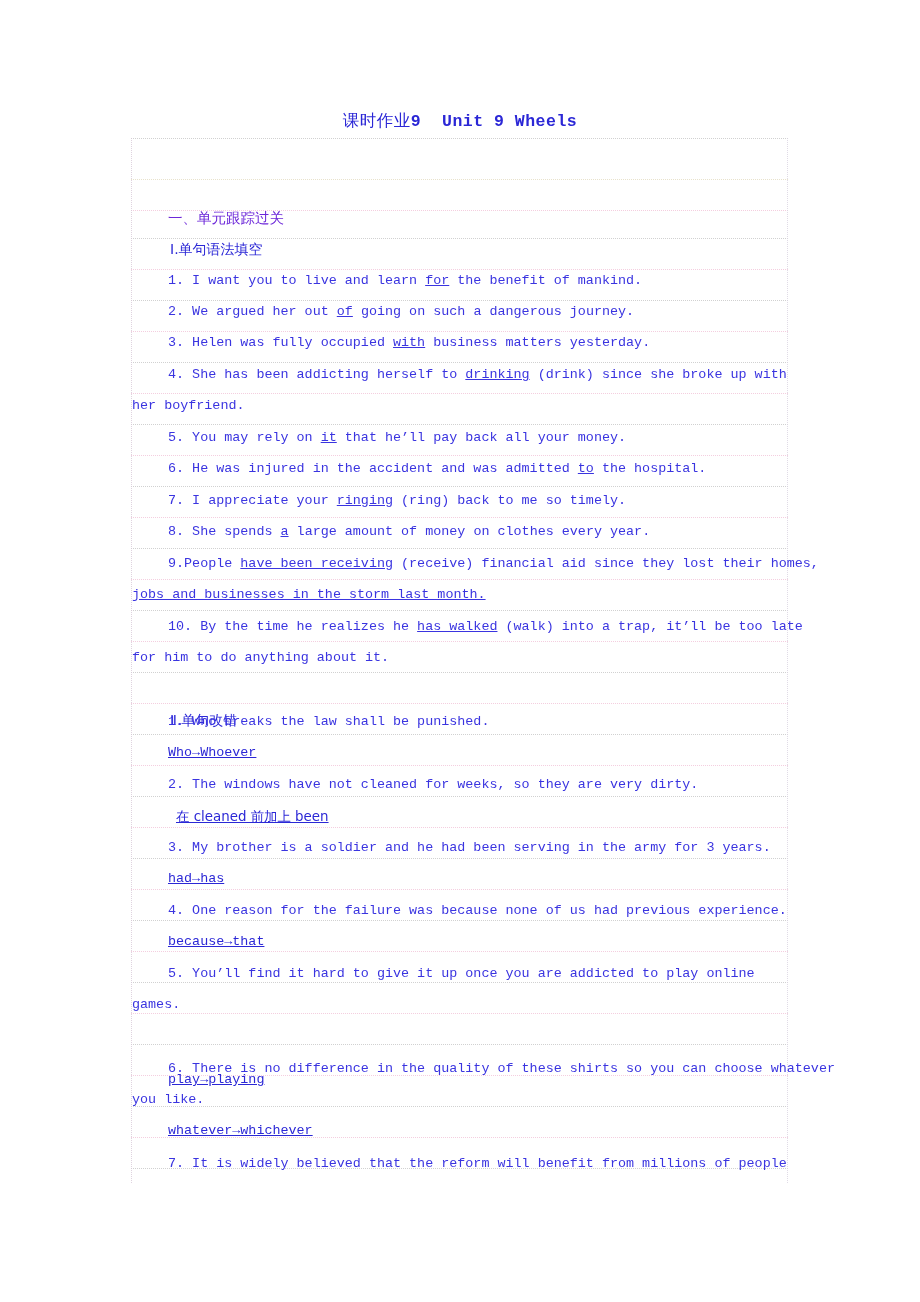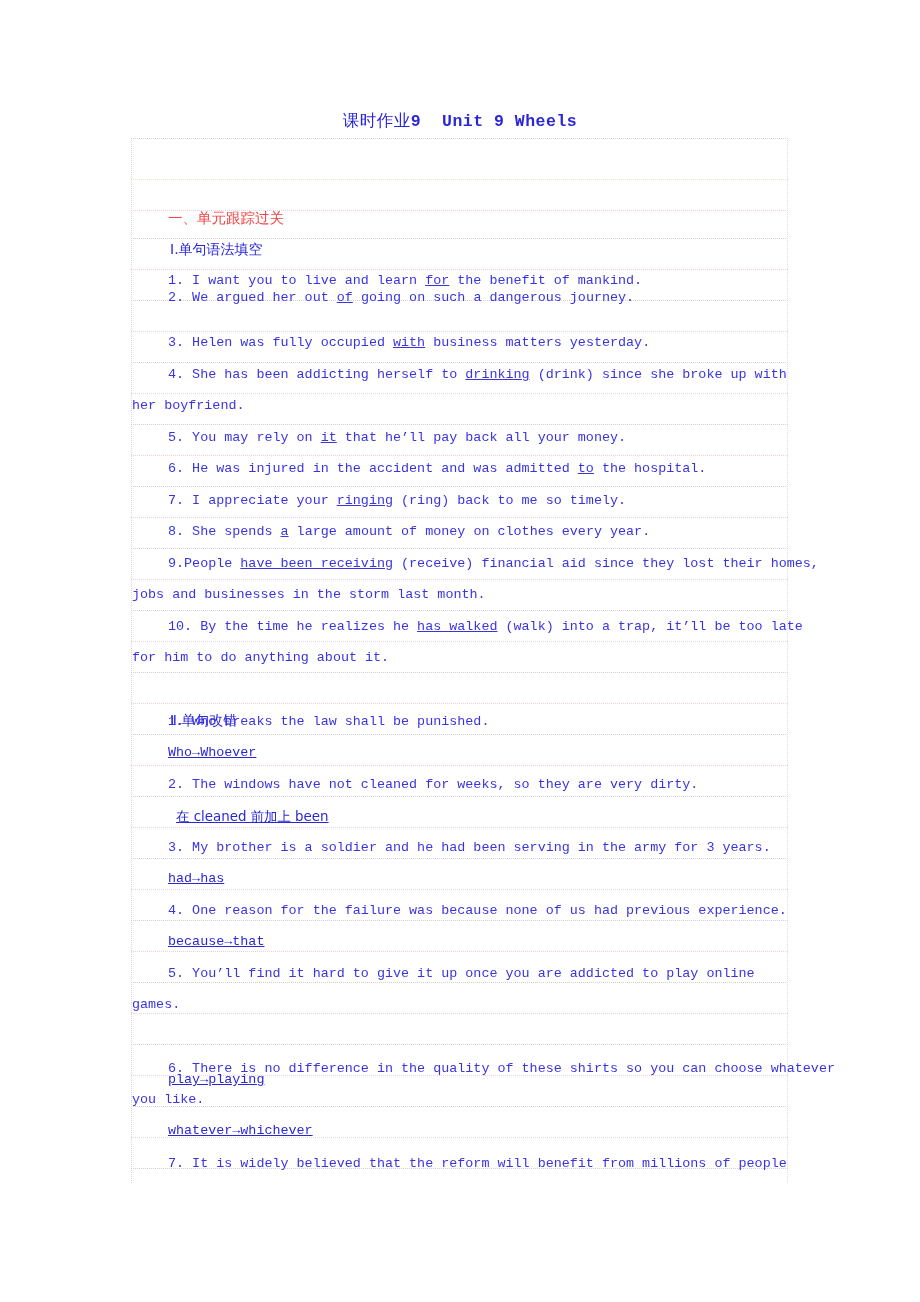--- a/index.html
+++ b/index.html
@@ -68,21 +68,21 @@
     color: #2b27d6;
     font-size: 16.5px;
     font-weight: bold;
     letter-spacing: .5px;
     font-family: "Liberation Mono", "DejaVu Sans Mono", monospace;
   }
   .doc-title .cn { font-family: "DejaVu Sans", sans-serif; font-weight: normal; }
 
   .section-head {
     position: absolute;
-    color: #ef4444;
+    color: #6d28d9;
     font-size: 14.5px;
     font-family: "DejaVu Sans", sans-serif;
     white-space: nowrap;
   }
   .part-head {
     position: absolute;
     color: #2b27d6;
     font-size: 14px;
     font-family: "DejaVu Sans", sans-serif;
     white-space: nowrap;
@@ -156,37 +156,37 @@
     <div class="doc-title">
       <span class="cn">课时作业</span><span>9</span>&nbsp;&nbsp;<span>Unit 9  Wheels</span>
     </div>
 
     <div class="section-head" style="left:168px; top:209px;">一、单元跟踪过关</div>
 
     <div class="part-head" style="left:170px; top:241px;">Ⅰ.单句语法填空</div>
 
     <div class="line" style="left:168px; top:272px;"><span>1.</span><span> I want you to live and learn </span><u>for</u><span> the benefit of mankind.</span></div>
 
-    <div class="line" style="left:168px; top:289px;"><span>2.</span><span> We argued her out </span><u>of</u><span> going on such a dangerous journey.</span></div>
+    <div class="line" style="left:168px; top:303px;"><span>2.</span><span> We argued her out </span><u>of</u><span> going on such a dangerous journey.</span></div>
 
     <div class="line" style="left:168px; top:334px;"><span>3.</span><span> Helen was fully occupied </span><u>with</u><span> business matters yesterday.</span></div>
 
     <div class="line" style="left:168px; top:366px;"><span>4.</span><span> She has been addicting herself to </span><u>drinking</u><span> (drink) since she broke up with</span></div>
     <div class="line" style="left:132px; top:397px;">her boyfriend.</div>
 
     <div class="line" style="left:168px; top:429px;"><span>5.</span><span> You may rely on </span><u>it</u><span> that he’ll pay back all your money.</span></div>
 
     <div class="line" style="left:168px; top:460px;"><span>6.</span><span> He was injured in the accident and was admitted </span><u>to</u><span> the hospital.</span></div>
 
     <div class="line" style="left:168px; top:492px;"><span>7.</span><span> I appreciate your </span><u>ringing</u><span> (ring) back to me so timely.</span></div>
 
     <div class="line" style="left:168px; top:523px;"><span>8.</span><span> She spends </span><u>a</u><span> large amount of money on clothes every year.</span></div>
 
     <div class="line" style="left:168px; top:555px;"><span>9.</span><span>People </span><u>have been receiving</u><span> (receive) financial aid since they lost their homes,</span></div>
-    <div class="line" style="left:132px; top:586px;">jobs and businesses in the storm last month.</div>
+    <div class="line" style="left:132px; top:586px;text-decoration:underline;">jobs and businesses in the storm last month.</div>
 
     <div class="line" style="left:168px; top:618px;"><span>10.</span><span> By the time he realizes he </span><u>has walked</u><span> (walk) into a trap, it’ll be too late</span></div>
     <div class="line" style="left:132px; top:649px;">for him to do anything about it.</div>
 
     <div class="part-head" style="left:170px; top:680px;margin-top:32px;">Ⅱ.单句改错</div>
 
     <div class="line" style="left:168px; top:713px;"><span>1.</span><span> Who breaks the law shall be punished.</span></div>
     <div class="ans" style="left:168px; top:745px;">Who→Whoever</div>
 
     <div class="line" style="left:168px; top:776px;"><span>2.</span><span> The windows have not cleaned for weeks, so they are very dirty.</span></div>

